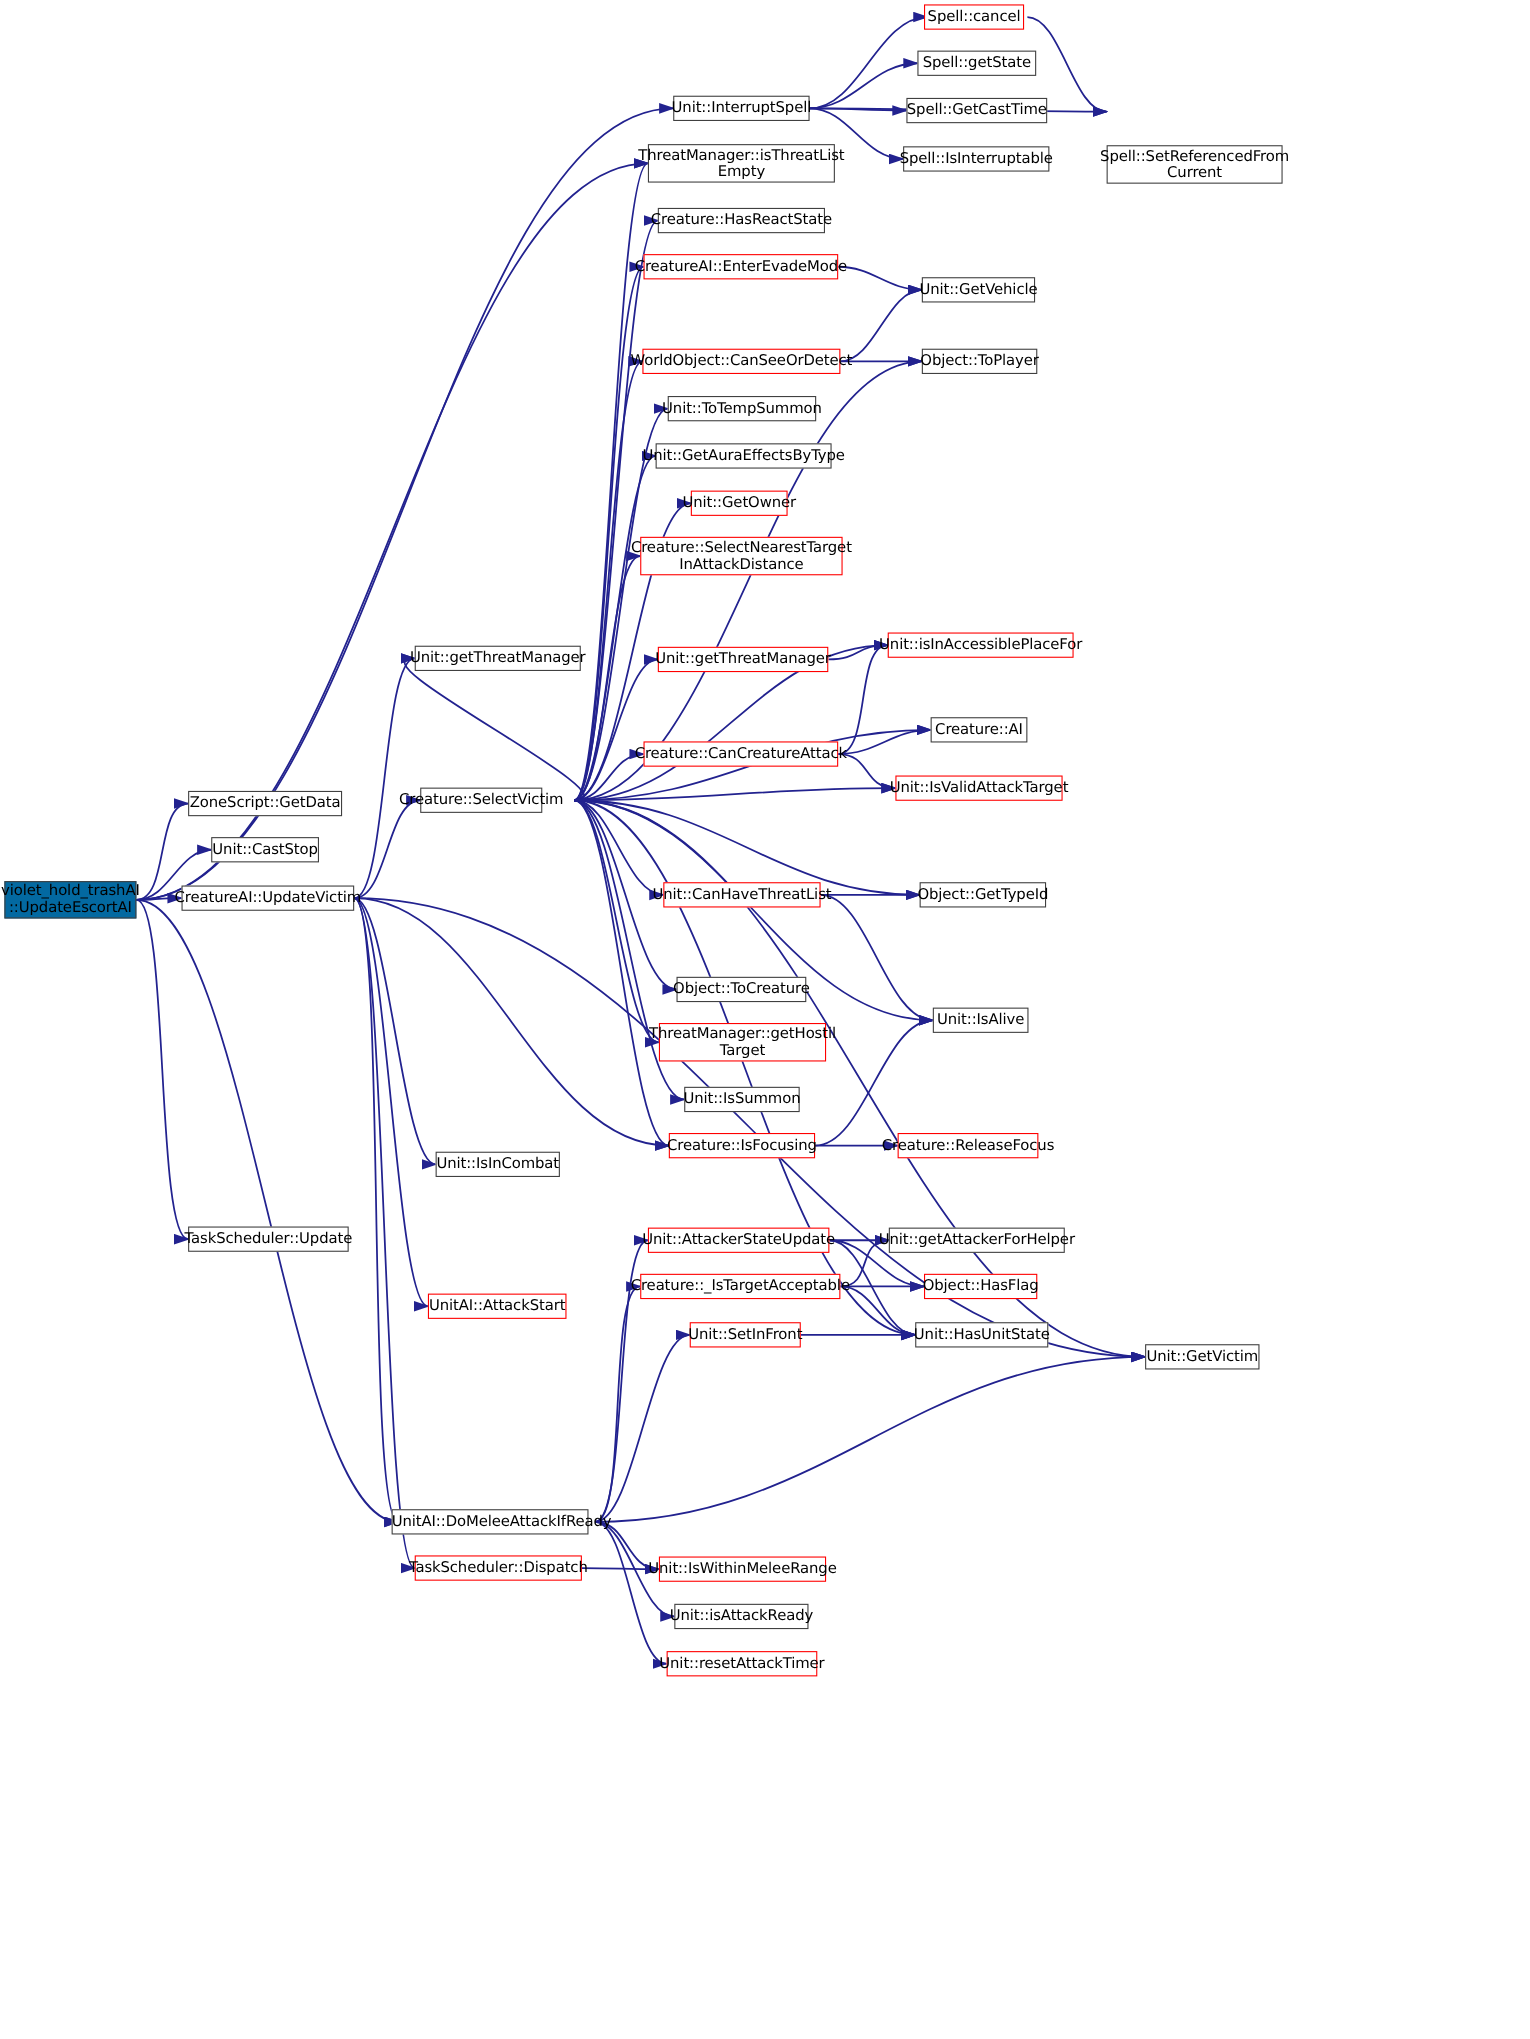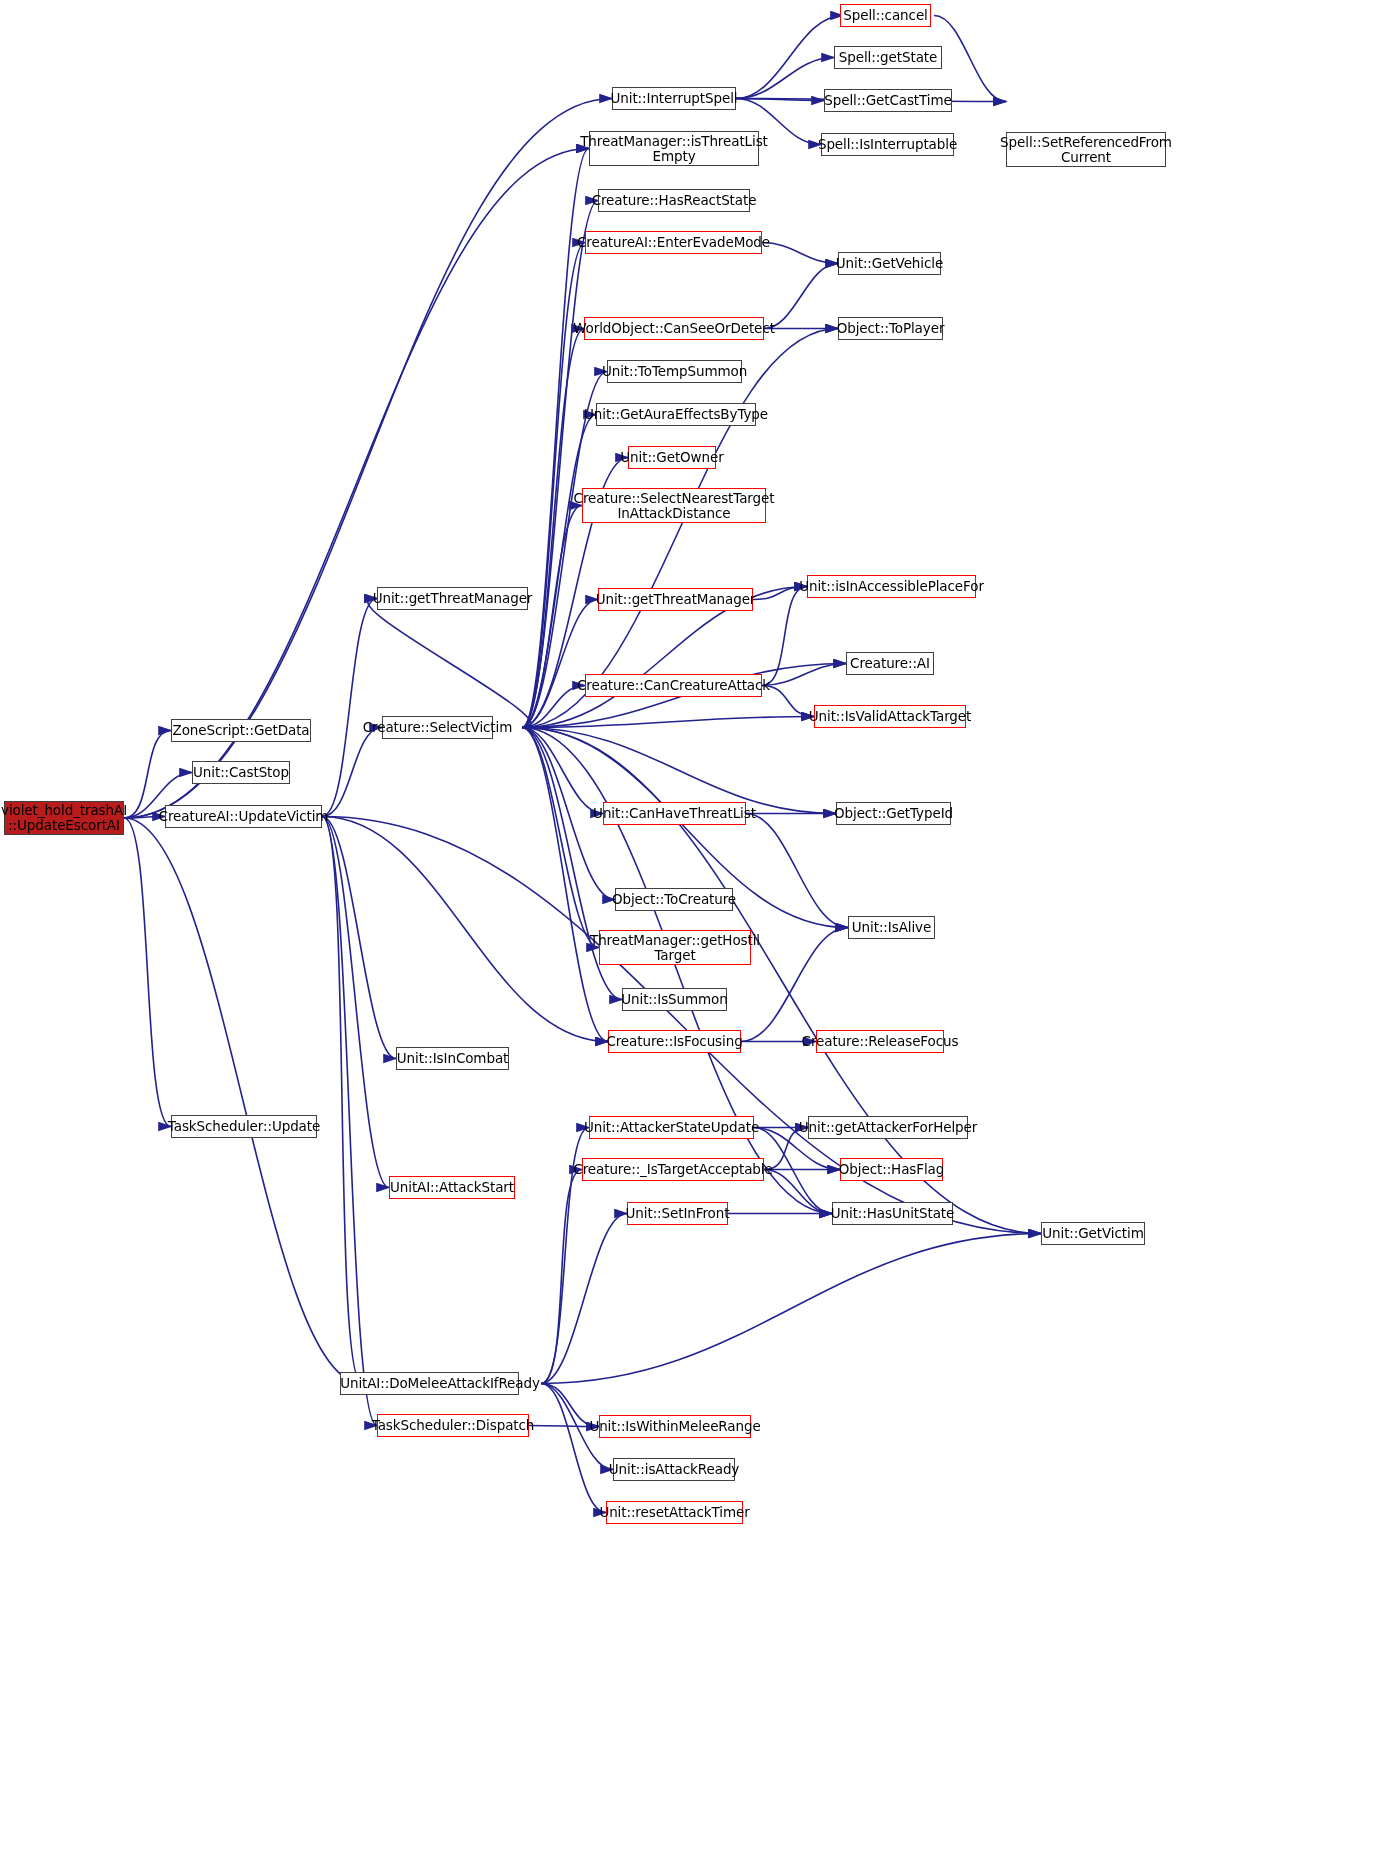--- a/index.html
+++ b/index.html
@@ -37,21 +37,21 @@
     line-height: 15px;
     letter-spacing: -0.1px;
     white-space: pre-line;
     padding: 0 3px;
     z-index: 5;
   }
   .node.red {
     border-color: #ff0000;
   }
   .node.current {
-    background: #b91c1c;
+    background: #0369a1;
     border-color: #404040;
   }
 </style>
 </head>
 <body>
 
 <div id="canvas">
   <svg id="edges" viewBox="0 0 1391 1854">
     <defs>
       <marker id="arrow" markerWidth="9" markerHeight="9" refX="8" refY="3" orient="auto" markerUnits="strokeWidth">
@@ -136,21 +136,21 @@
       <div class="node current" style="left: 4px; top: 801px; width: 120px; height: 34px;">violet_hold_trashAI
 ::UpdateEscortAI</div>
       <div class="node" style="left: 171px; top: 719px; width: 140px; height: 23px;">ZoneScript::GetData</div>
       <div class="node" style="left: 192px; top: 761px; width: 98px; height: 23px;">Unit::CastStop</div>
       <div class="node" style="left: 165px; top: 805px; width: 157px; height: 23px;">CreatureAI::UpdateVictim</div>
       <div class="node" style="left: 171px; top: 1115px; width: 146px; height: 23px;">TaskScheduler::Update</div>
       <div class="node" style="left: 377px; top: 587px; width: 151px; height: 23px;">Unit::getThreatManager</div>
       <div class="node" style="left: 382px; top: 716px; width: 111px; height: 23px;">Creature::SelectVictim</div>
       <div class="node" style="left: 396px; top: 1047px; width: 113px; height: 23px;">Unit::IsInCombat</div>
       <div class="node red" style="left: 389px; top: 1176px; width: 126px; height: 23px;">UnitAI::AttackStart</div>
-      <div class="node" style="left: 340px; top: 1372px; width: 179px; height: 23px; padding-left: 24px;">UnitAI::DoMeleeAttackIfReady</div>
+      <div class="node" style="left: 356px; top: 1372px; width: 179px; height: 23px; padding-left: 24px;">UnitAI::DoMeleeAttackIfReady</div>
       <div class="node red" style="left: 377px; top: 1414px; width: 152px; height: 23px;">TaskScheduler::Dispatch</div>
       <div class="node" style="left: 612px; top: 87px; width: 124px; height: 23px;">Unit::InterruptSpell</div>
       <div class="node" style="left: 589px; top: 131px; width: 170px; height: 35px;">ThreatManager::isThreatList
 Empty</div>
       <div class="node" style="left: 598px; top: 189px; width: 152px; height: 23px; text-align: center;">Creature::HasReactState</div>
       <div class="node red" style="left: 585px; top: 231px; width: 177px; height: 23px;">CreatureAI::EnterEvadeMode</div>
       <div class="node red" style="left: 584px; top: 317px; width: 180px; height: 23px;">WorldObject::CanSeeOrDetect</div>
       <div class="node" style="left: 607px; top: 360px; width: 135px; height: 23px;">Unit::ToTempSummon</div>
       <div class="node" style="left: 596px; top: 403px; width: 160px; height: 23px;">Unit::GetAuraEffectsByType</div>
       <div class="node red" style="left: 628px; top: 446px; width: 88px; height: 23px;">Unit::GetOwner</div>

